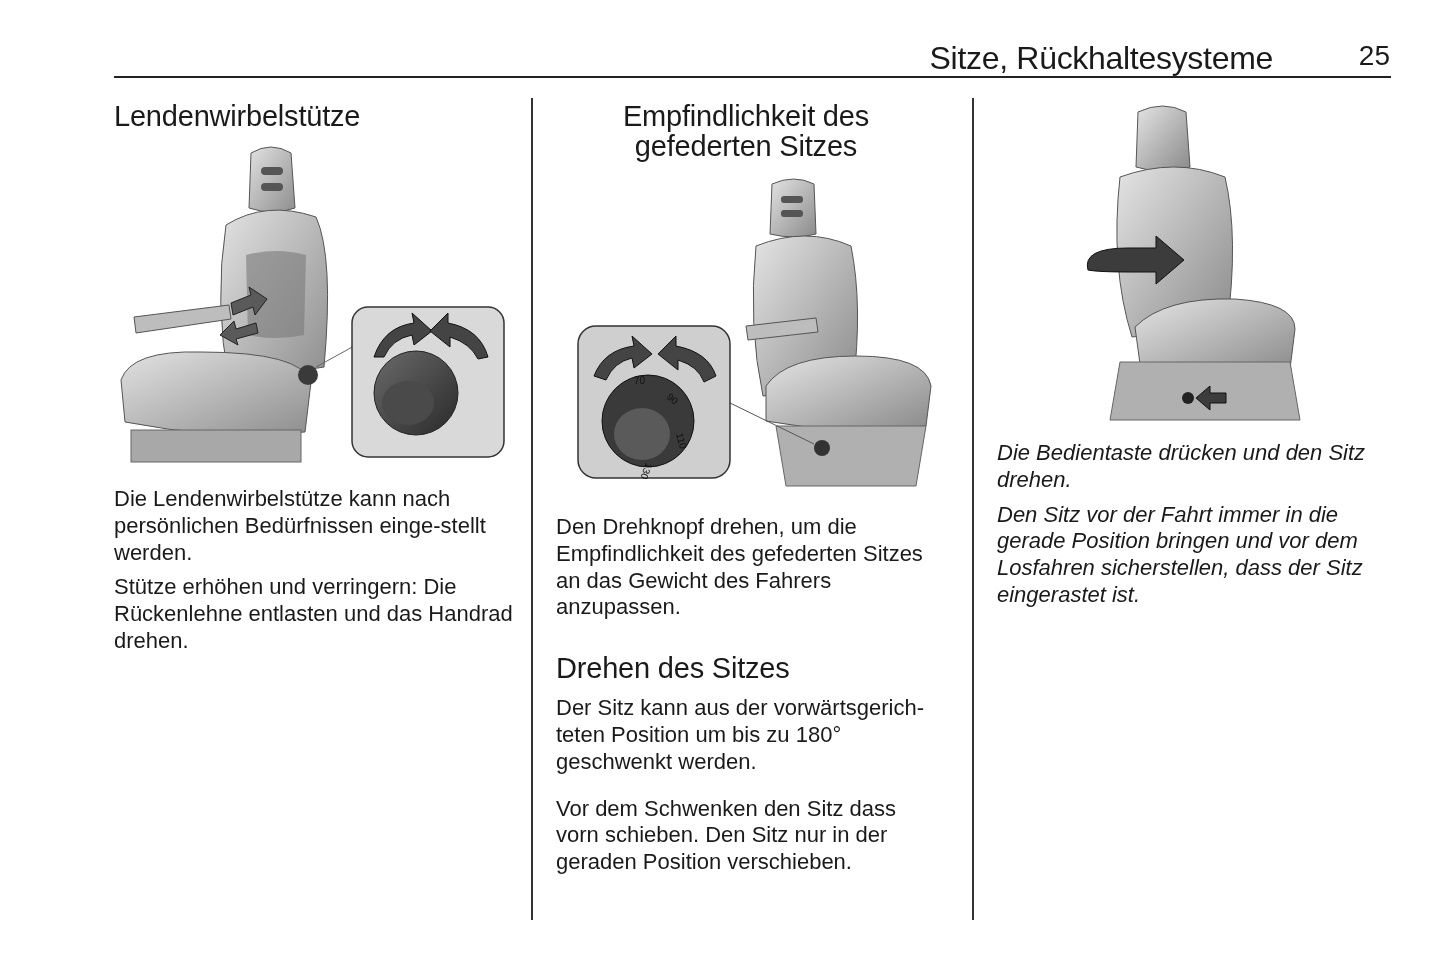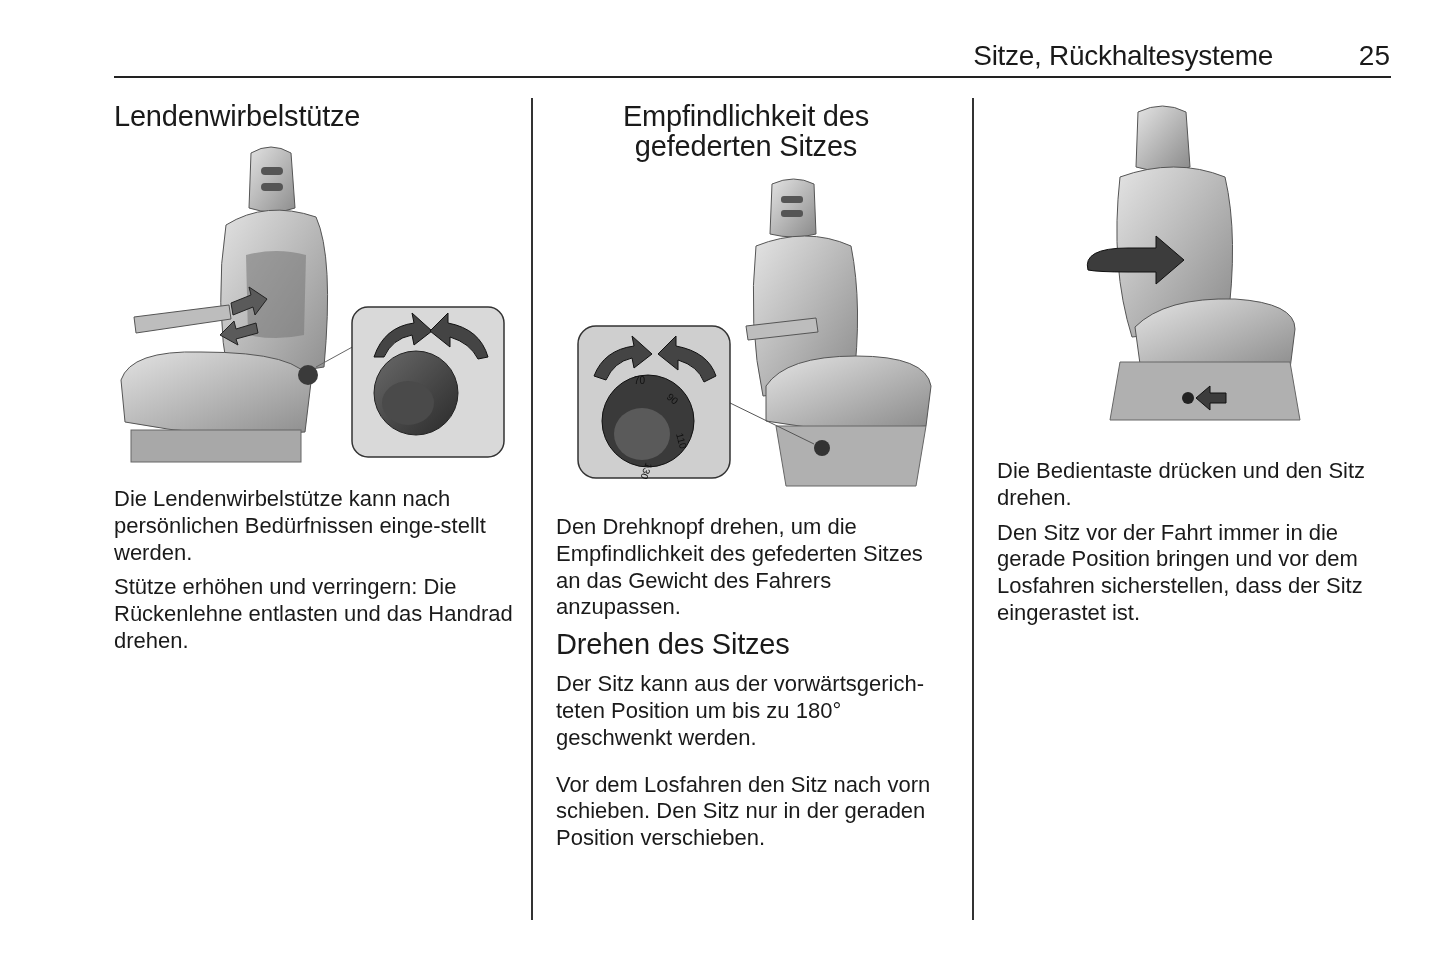--- a/index.html
+++ b/index.html
@@ -1,18 +1,18 @@
 <!DOCTYPE html>
 <html><head>
 <meta charset="utf-8">
 <style>
   html, body { margin: 0; padding: 0; background: #ffffff; }
   body { width: 1445px; height: 966px; position: relative; overflow: hidden;
          font-family: "Liberation Sans", sans-serif; color: #1a1a1a; }
-  .header-title { position: absolute; right: 172px; top: 40px; font-size: 28px; letter-spacing: -0.3px; }
+  .header-title { position: absolute; right: 172px; top: 40px; font-size: 32px; letter-spacing: -0.3px; }
   .header-page { position: absolute; right: 55px; top: 40px; font-size: 28px; }
   .header-rule { position: absolute; left: 114px; top: 76px; width: 1277px; height: 1.5px; background: #222; }
   .col-divider { position: absolute; top: 98px; width: 1.5px; height: 822px; background: #333; }
   .col { position: absolute; top: 98px; }
   .h2 { font-size: 29px; line-height: 30px; margin: 0; font-weight: normal; letter-spacing: -0.2px; }
   .p { font-size: 22px; line-height: 26.8px; margin: 0; }
   .figure { position: absolute; }
 </style>
 </head>
 <body>
@@ -103,23 +103,23 @@
     <text x="100" y="258" font-size="10" fill="#111" font-family="Liberation Sans, sans-serif" transform="rotate(75 100 258)">110</text>
     <text x="70" y="286" font-size="10" fill="#111" font-family="Liberation Sans, sans-serif" transform="rotate(110 70 286)">130</text>
   </g>
   <g>
     <path d="M18 200 q10 -26 40 -30 l-2 -10 l20 18 l-18 14 l-2 -10 q-18 4 -26 22z" fill="#444" stroke="#111"></path>
     <path d="M140 200 q-8 -24 -40 -30 l0 -10 l-18 18 l20 16 l0 -10 q20 6 26 22z" fill="#444" stroke="#111"></path>
   </g>
 </svg>
 <div class="col" style="left:556px; top:514px; width:400px;">
   <p class="p" style="width:380px;">Den Drehknopf drehen, um die Empfindlichkeit des gefederten Sitzes an das Gewicht des Fahrers anzupassen.</p>
-  <h2 class="h2" style="margin-top:8px; margin-bottom:12px;">Drehen des Sitzes</h2>
+  <h2 class="h2" style="margin-top:32px; margin-bottom:12px;">Drehen des Sitzes</h2>
   <p class="p" style="margin-bottom:20px; width:400px;">Der Sitz kann aus der vorwärtsgerich-teten Position um bis zu 180° geschwenkt werden.</p>
-  <p class="p" style="width:380px;">Vor dem Losfahren den Sitz nach vorn schieben. Den Sitz nur in der geraden Position verschieben.</p>
+  <p class="p" style="width:380px;">Vor dem Schwenken den Sitz dass vorn schieben. Den Sitz nur in der geraden Position verschieben.</p>
 </div>
 
 <svg class="figure" style="left:1080px; top:102px;" width="230" height="320" viewBox="0 0 230 320">
   <defs>
     <linearGradient id="seatg3" x1="0" y1="0" x2="1" y2="1">
       <stop offset="0" stop-color="#e4e4e4"></stop>
         <stop offset="1" stop-color="#8a8a8a"></stop>
     </linearGradient>
   </defs>
   <path d="M58 10 q25 -12 48 0 l4 55 q-28 8 -54 0z" fill="url(#seatg3)" stroke="#555"></path>
@@ -127,16 +127,16 @@
   <path d="M55 225 q30 -30 100 -28 q60 4 60 30 l-5 40 q-80 10 -150 -5z" fill="url(#seatg3)" stroke="#555"></path>
   <path d="M40 260 l170 0 l10 58 l-190 0z" fill="#b0b0b0" stroke="#666"></path>
   <g>
     <path d="M8 168 q-6 -22 40 -22 l28 0 l0 -12 l28 24 l-28 24 l0 -12 l-28 0 q-30 0 -40 -2z" fill="#3c3c3c" stroke="#111"></path>
   </g>
   <g>
     <circle cx="108" cy="296" r="6" fill="#222"></circle>
     <path d="M116 296 l14 -12 l0 7 l16 0 l0 10 l-16 0 l0 7z" fill="#3c3c3c" stroke="#111"></path>
   </g>
 </svg>
-<div class="col" style="left:997px; top:458px; width:400px;">
+<div class="col" style="left:997px; top:440px; width:400px;font-style:italic;">
   <p class="p" style="margin-bottom:8px;">Die Bedientaste drücken und den Sitz drehen.</p>
   <p class="p">Den Sitz vor der Fahrt immer in die gerade Position bringen und vor dem Losfahren sicherstellen, dass der Sitz eingerastet ist.</p>
 </div>
 
 </body></html>

